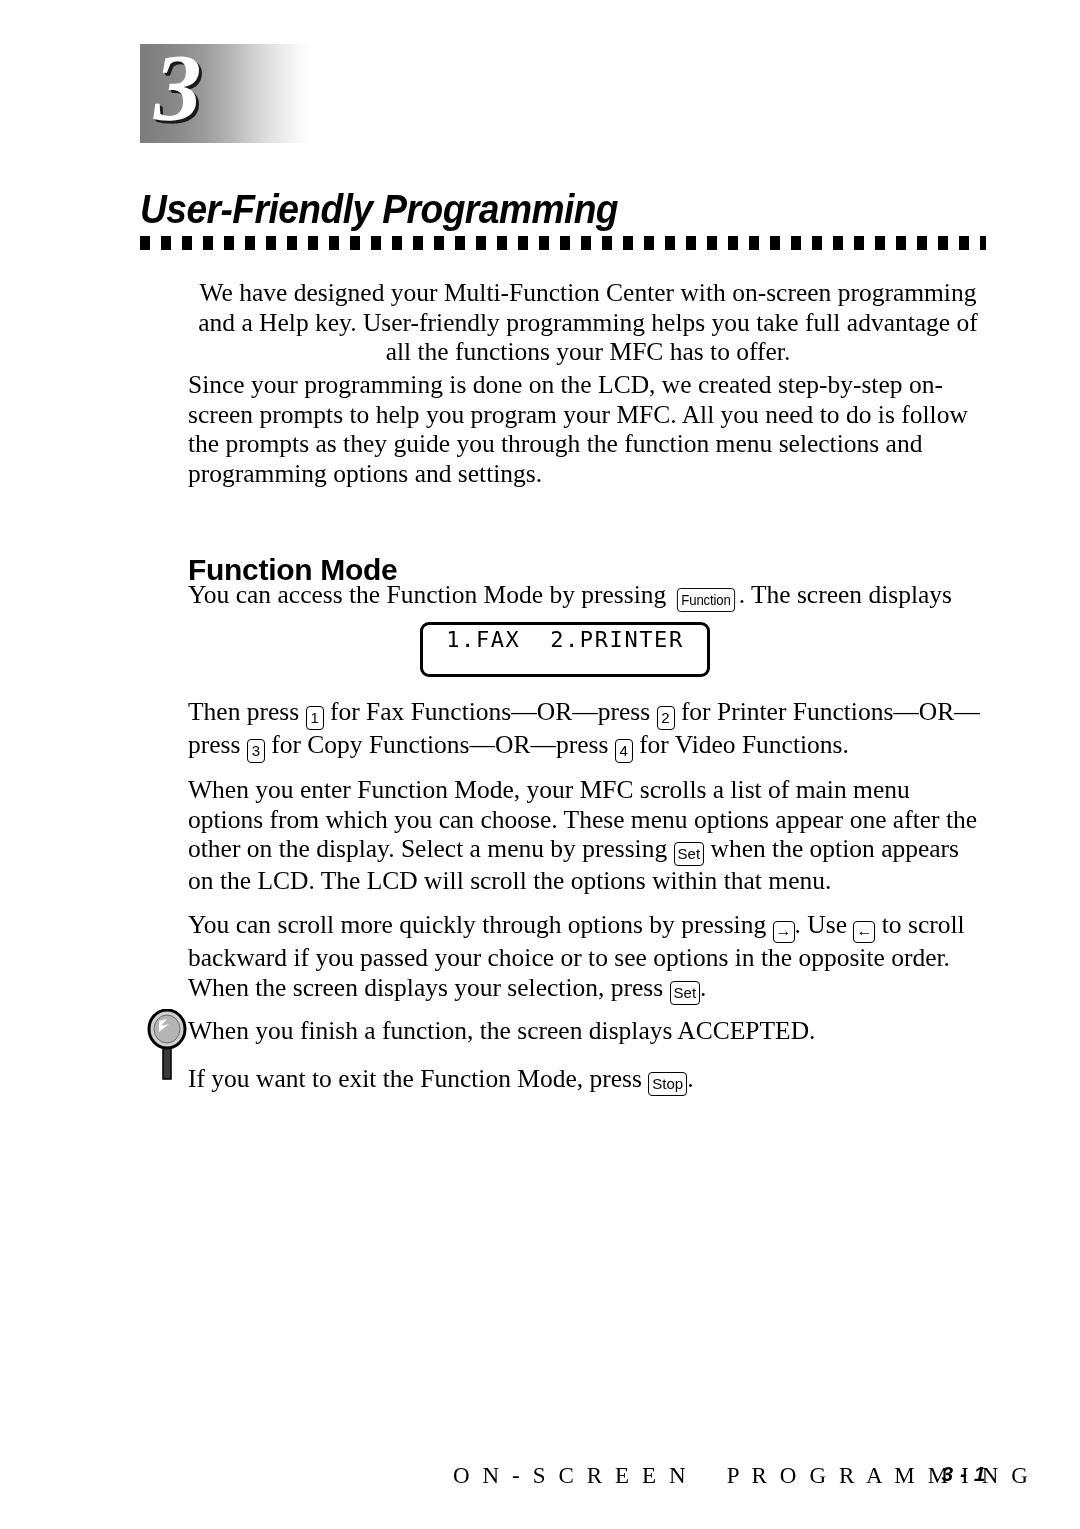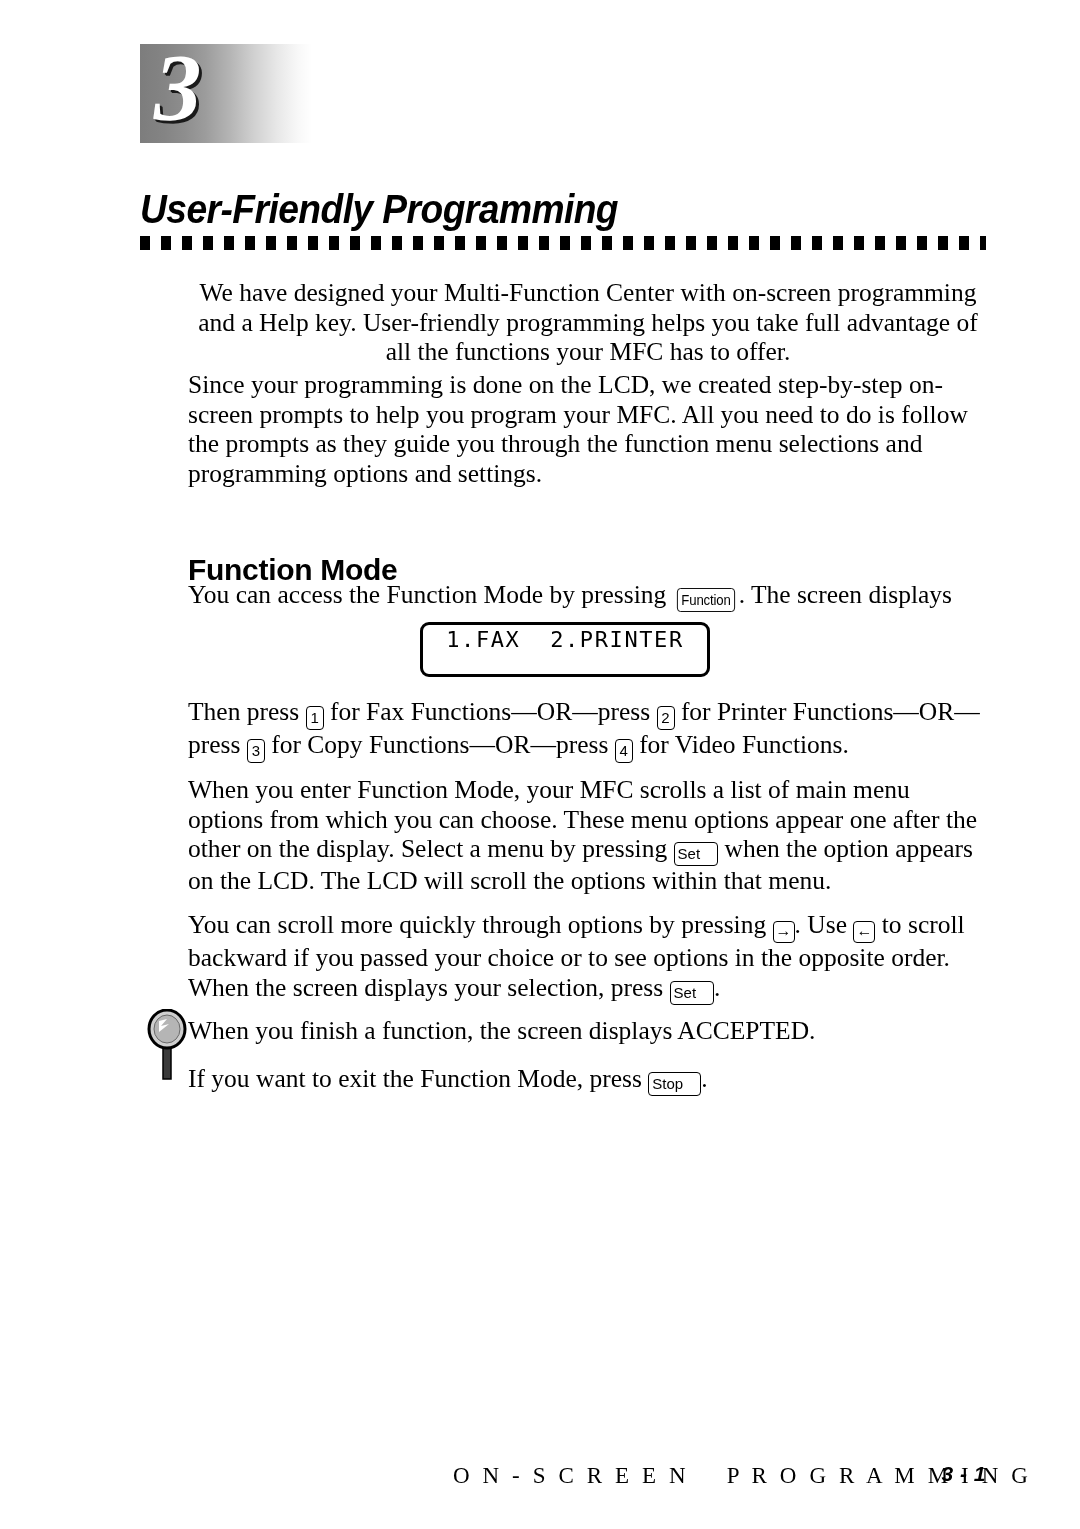--- a/index.html
+++ b/index.html
@@ -136,21 +136,21 @@
   }
   .key-wide {
     font-size: 15px;
     padding: 3px 4px 4px 4px;
     transform: scaleX(0.88);
     letter-spacing: -0.2px;
   }
   .key-small {
     font-size: 15px;
     min-width: 19px;
-    padding: 3px 17px 4px 3px;
+    padding: 3px 3px 4px 3px;
   }
   .key-num {
     font-size: 15px;
     width: 18px;
     padding: 3px 0 4px 0;
     vertical-align: -3px;
   }
   .key-arrow {
     font-size: 16px;
     width: 22px;

